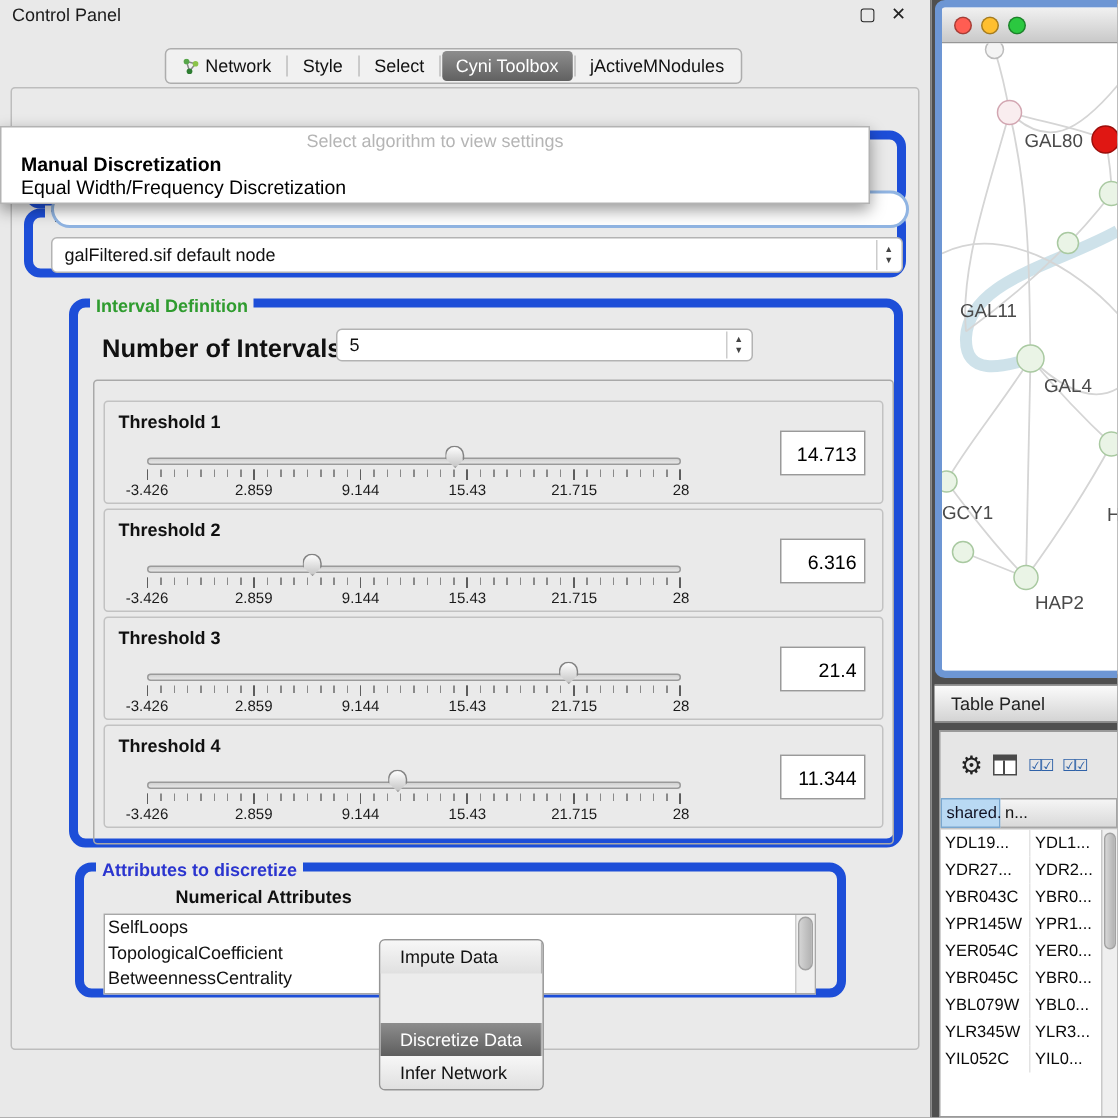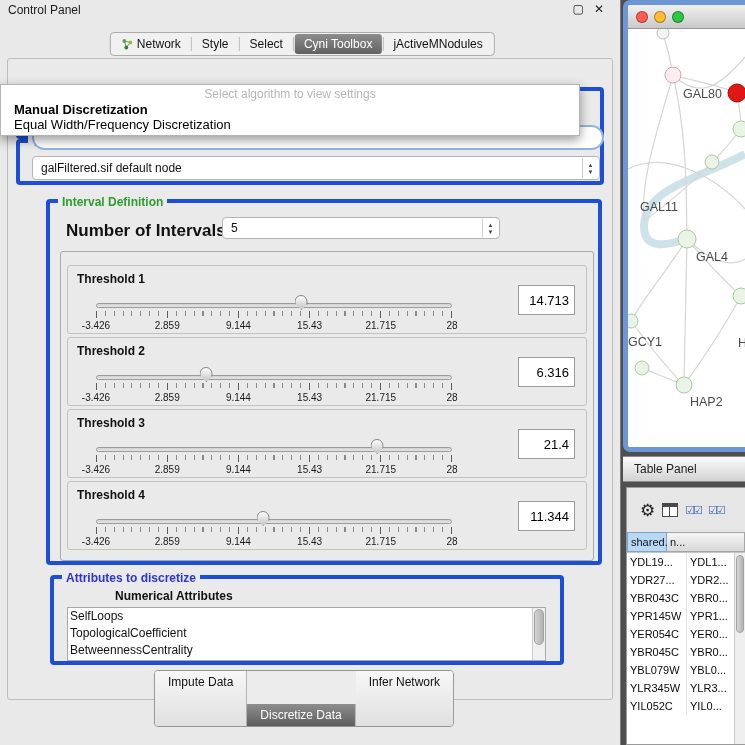--- a/index.html
+++ b/index.html
@@ -12,21 +12,21 @@
   .win-icons { position:absolute; right:16px; top:2px; display:flex; gap:10px; font-size:12px; color:#222; }
   .win-icons span { cursor:default; }
 
   .tab-strip { position:absolute; left:50%; top:32px; transform:translateX(-52%); display:flex; align-items:center; background:#f1f1f1; border:1px solid #adadad; border-radius:4px; padding:1px 2px; white-space:nowrap; }
   .tab { font-size:12px; padding:3px 9px; display:flex; gap:4px; align-items:center; border-radius:3px; }
   .tab.selected { background:linear-gradient(#8d8d8d,#616161); color:#fff; }
   .tab-sep { width:1px; height:14px; background:#bdbdbd; margin:0 1px; }
 
   .main-panel { position:absolute; left:7px; top:58px; width:606px; height:642px; border:1px solid #bdbdbd; border-radius:3px; background:#eaeaea; }
 
-  .groupbox { position:absolute; border:4px solid #1d4ed8; border-radius:4px; }
+  .groupbox { position:absolute; border:6px solid #1d4ed8; border-radius:11px; }
   .gb-title { position:absolute; top:-8px; left:8px; background:#eaeaea; padding:0 4px; font-size:12px; font-weight:bold; }
   .gb-title.green { color:#2f9c2f; }
   .gb-title.blue { color:#2b35cf; }
   .gb-title.plain { font-weight:bold; color:#222; }
 
   #algo-group { left:8px; top:28px; width:588px; height:52px; }
   #algo-combo { position:absolute; left:12px; top:34px; width:572px; height:25px; background:#fff; border:2px solid #90b4e2; border-radius:13px; z-index:1; }
 
   .popup { position:absolute; left:0; top:84px; width:580px; height:52px; background:#fff; border:1px solid #b3b3b3; box-shadow:0 4px 10px rgba(0,0,0,.4); z-index:30; padding-top:2px; }
   .popup .hint { text-align:center; color:#b5b5b5; font-size:12px; height:15px; line-height:15px; }
@@ -59,21 +59,21 @@
 
   #attr-group { left:42px; top:516px; width:514px; height:90px; }
   .attr-heading { position:absolute; left:13px; top:10px; font-weight:bold; font-size:12px;padding-left:48px; }
   .listbox { position:absolute; left:13px; top:28px; right:14px; height:54px; background:#fff; border:1px solid #a8a8a8; overflow:hidden; }
   .listbox .item { font-size:12px; height:17px; line-height:17px; padding-left:2px; color:#111; }
   .list-scroll { position:absolute; right:0; top:0; bottom:0; width:13px; background:#f0f0f0; border-left:1px solid #ccc; }
   .list-thumb { position:absolute; left:1px; right:1px; top:1px; height:36px; background:linear-gradient(to right,#d4d4d4,#b2b2b2); border:1px solid #a2a2a2; border-radius:5px; }
 
   .apply-btn { position:absolute; left:50%; top:615px; transform:translateX(-50%); width:66px; height:21px; border:1px solid #949494; border-radius:8px; background:linear-gradient(#fdfdfd,#d8d8d8); font-size:12px; text-align:center; line-height:19px; color:#111; }
 
-  .bottom-tabs { position:absolute; left:50%; bottom:18px; transform:translateX(-52%); display:flex; border:1px solid #959595; border-radius:4px; overflow:hidden; background:#ececec; white-space:nowrap; }
+  .bottom-tabs { position:absolute; left:50%; bottom:18px; transform:translateX(-52%); display:flex; border:1px solid #959595; border-radius:4px; overflow:hidden; background:#ececec; white-space:nowrap;flex-direction:column; }
   .btab { font-size:12px; padding:4px 13px; border-right:1px solid #b3b3b3; background:linear-gradient(#f7f7f7,#e0e0e0); color:#111; }
   .btab:last-child { border-right:none; }
   .btab.selected { background:linear-gradient(#8d8d8d,#5e5e5e); color:#fff;margin-top:33px; }
 
   
   .network-window { position:absolute; left:623px; top:0; width:122px; height:452px; background:#fff; border:5px solid #6d96d4; border-right:none; border-radius:7px 0 0 7px; overflow:hidden; }
   .nw-titlebar { height:24px; background:linear-gradient(#f1f1f1,#c9c9c9); border-bottom:1px solid #979797; display:flex; align-items:center; gap:6px; padding-left:8px; }
   .light { width:12px; height:12px; border-radius:50%; border:1px solid rgba(0,0,0,.35); }
   .nw-canvas { position:absolute; left:0; top:24px; right:0; bottom:0; background:#fff; }
 

